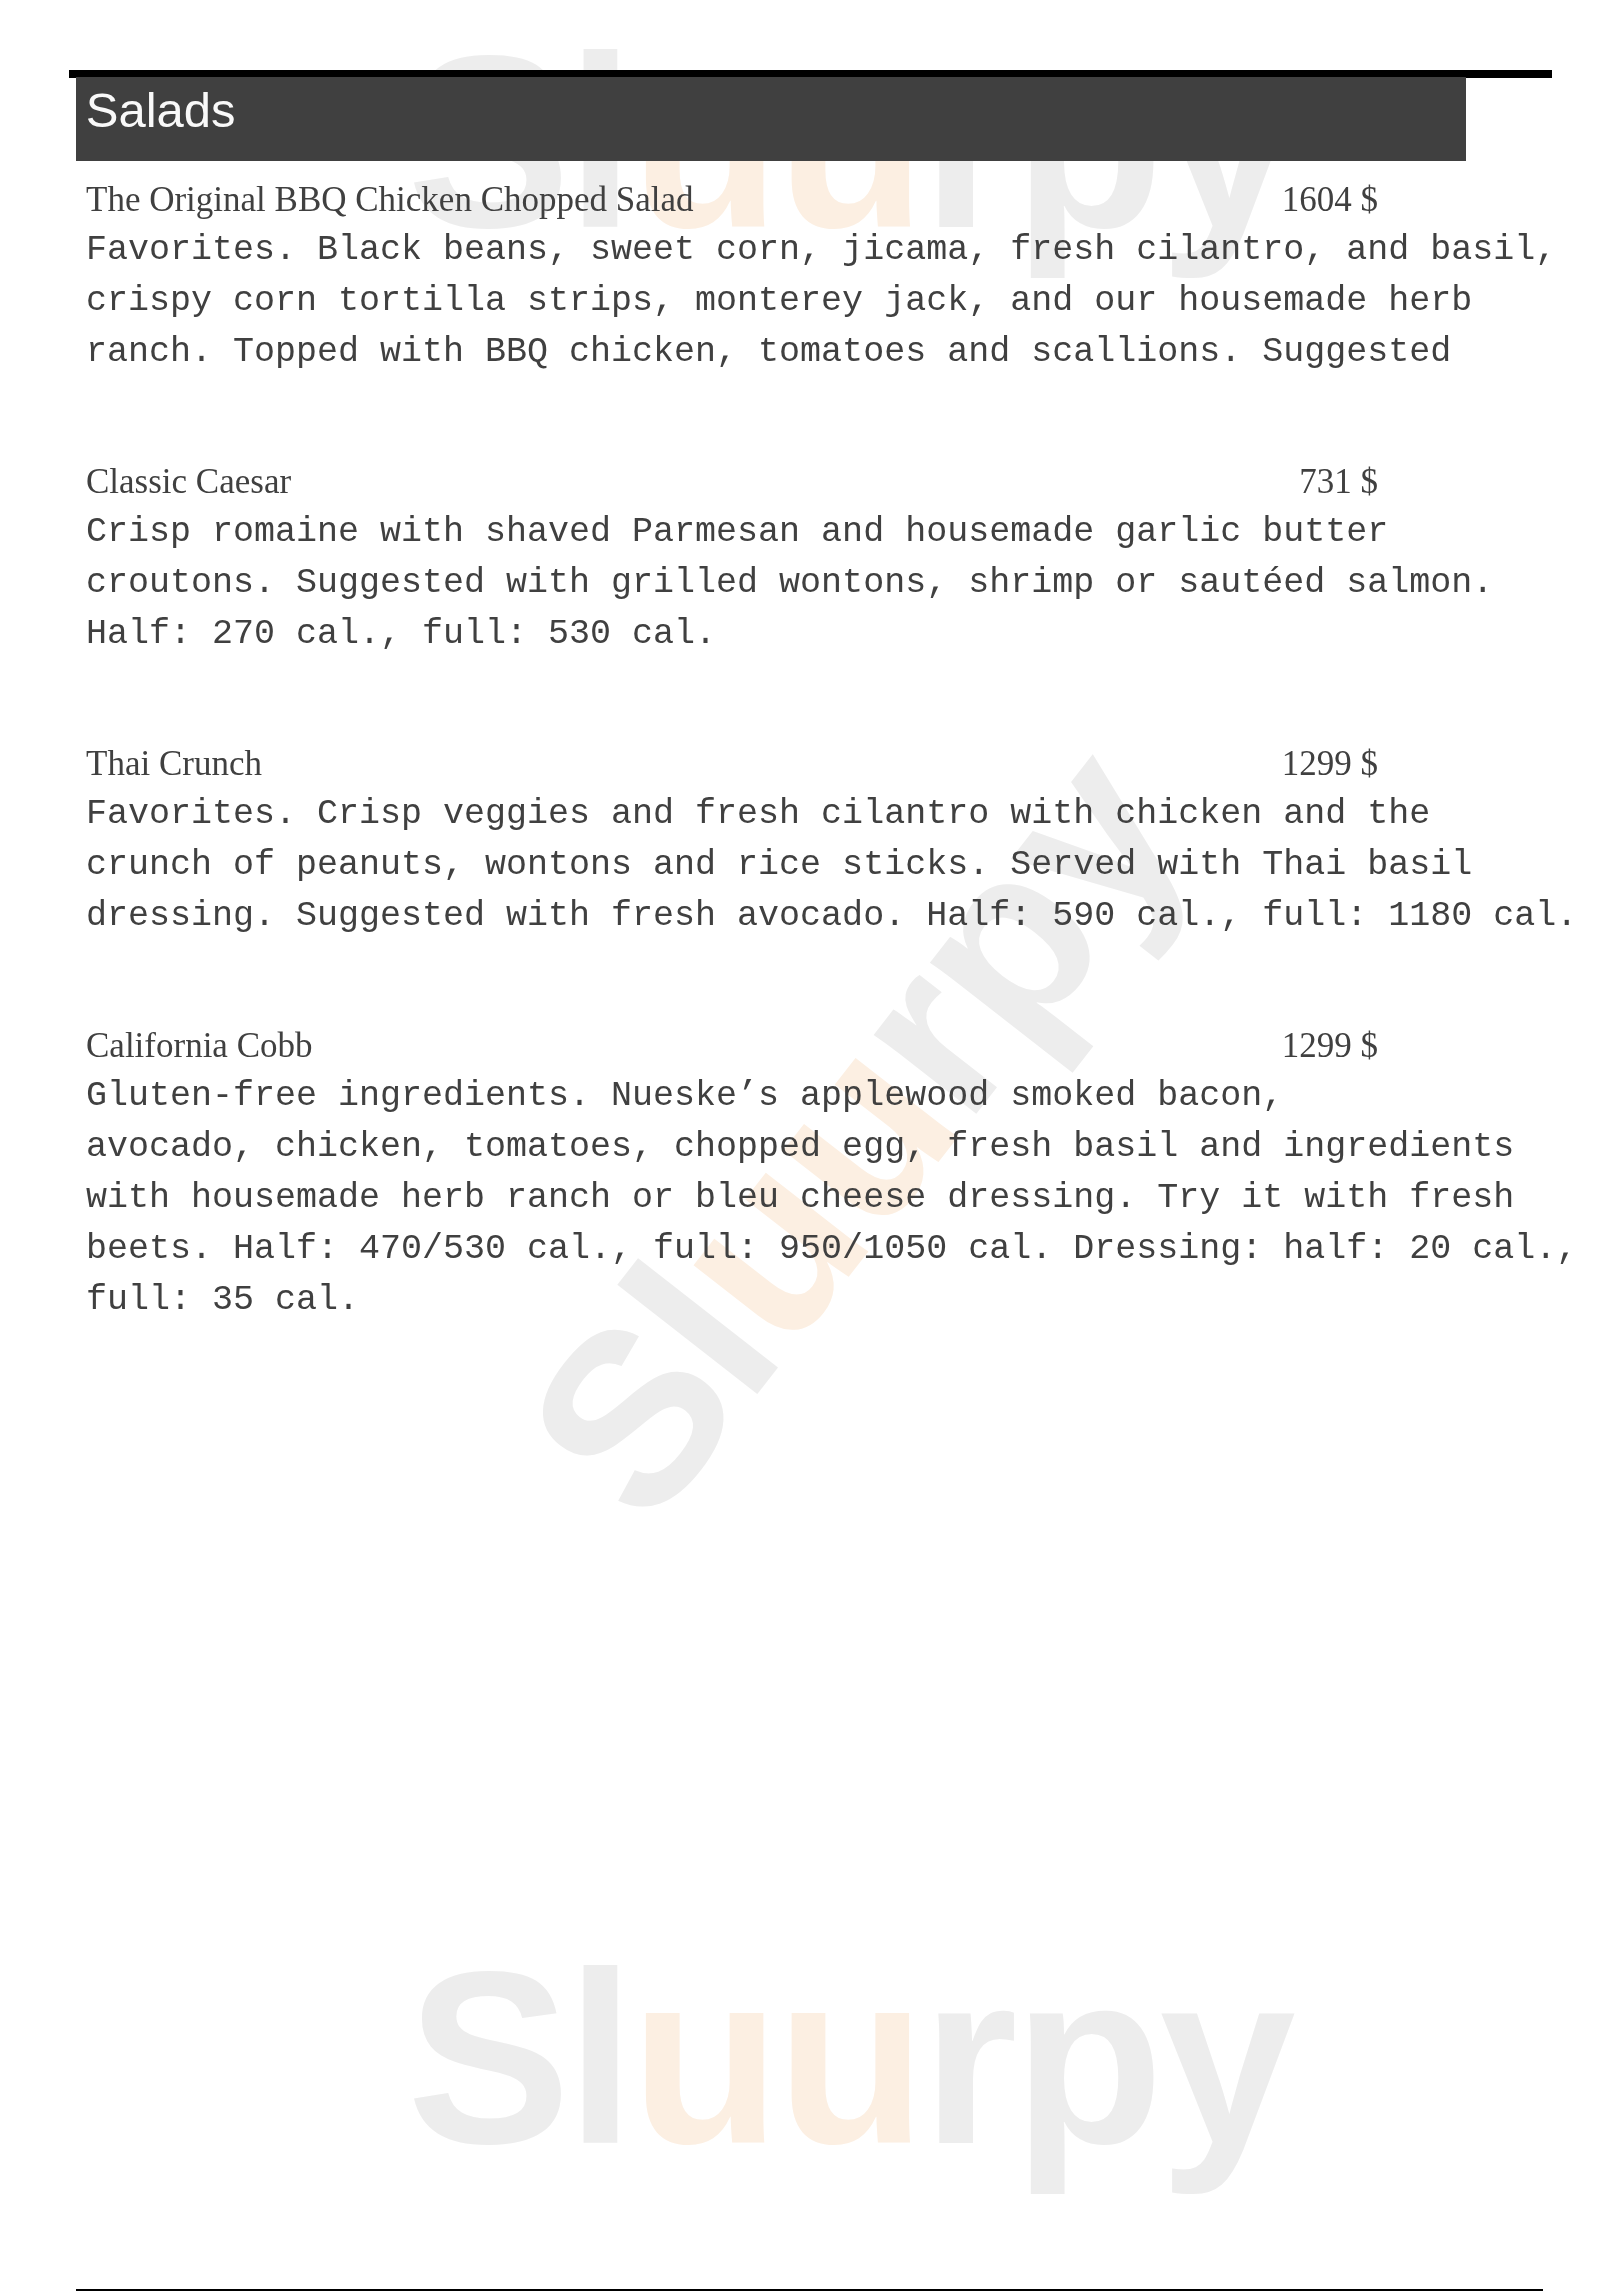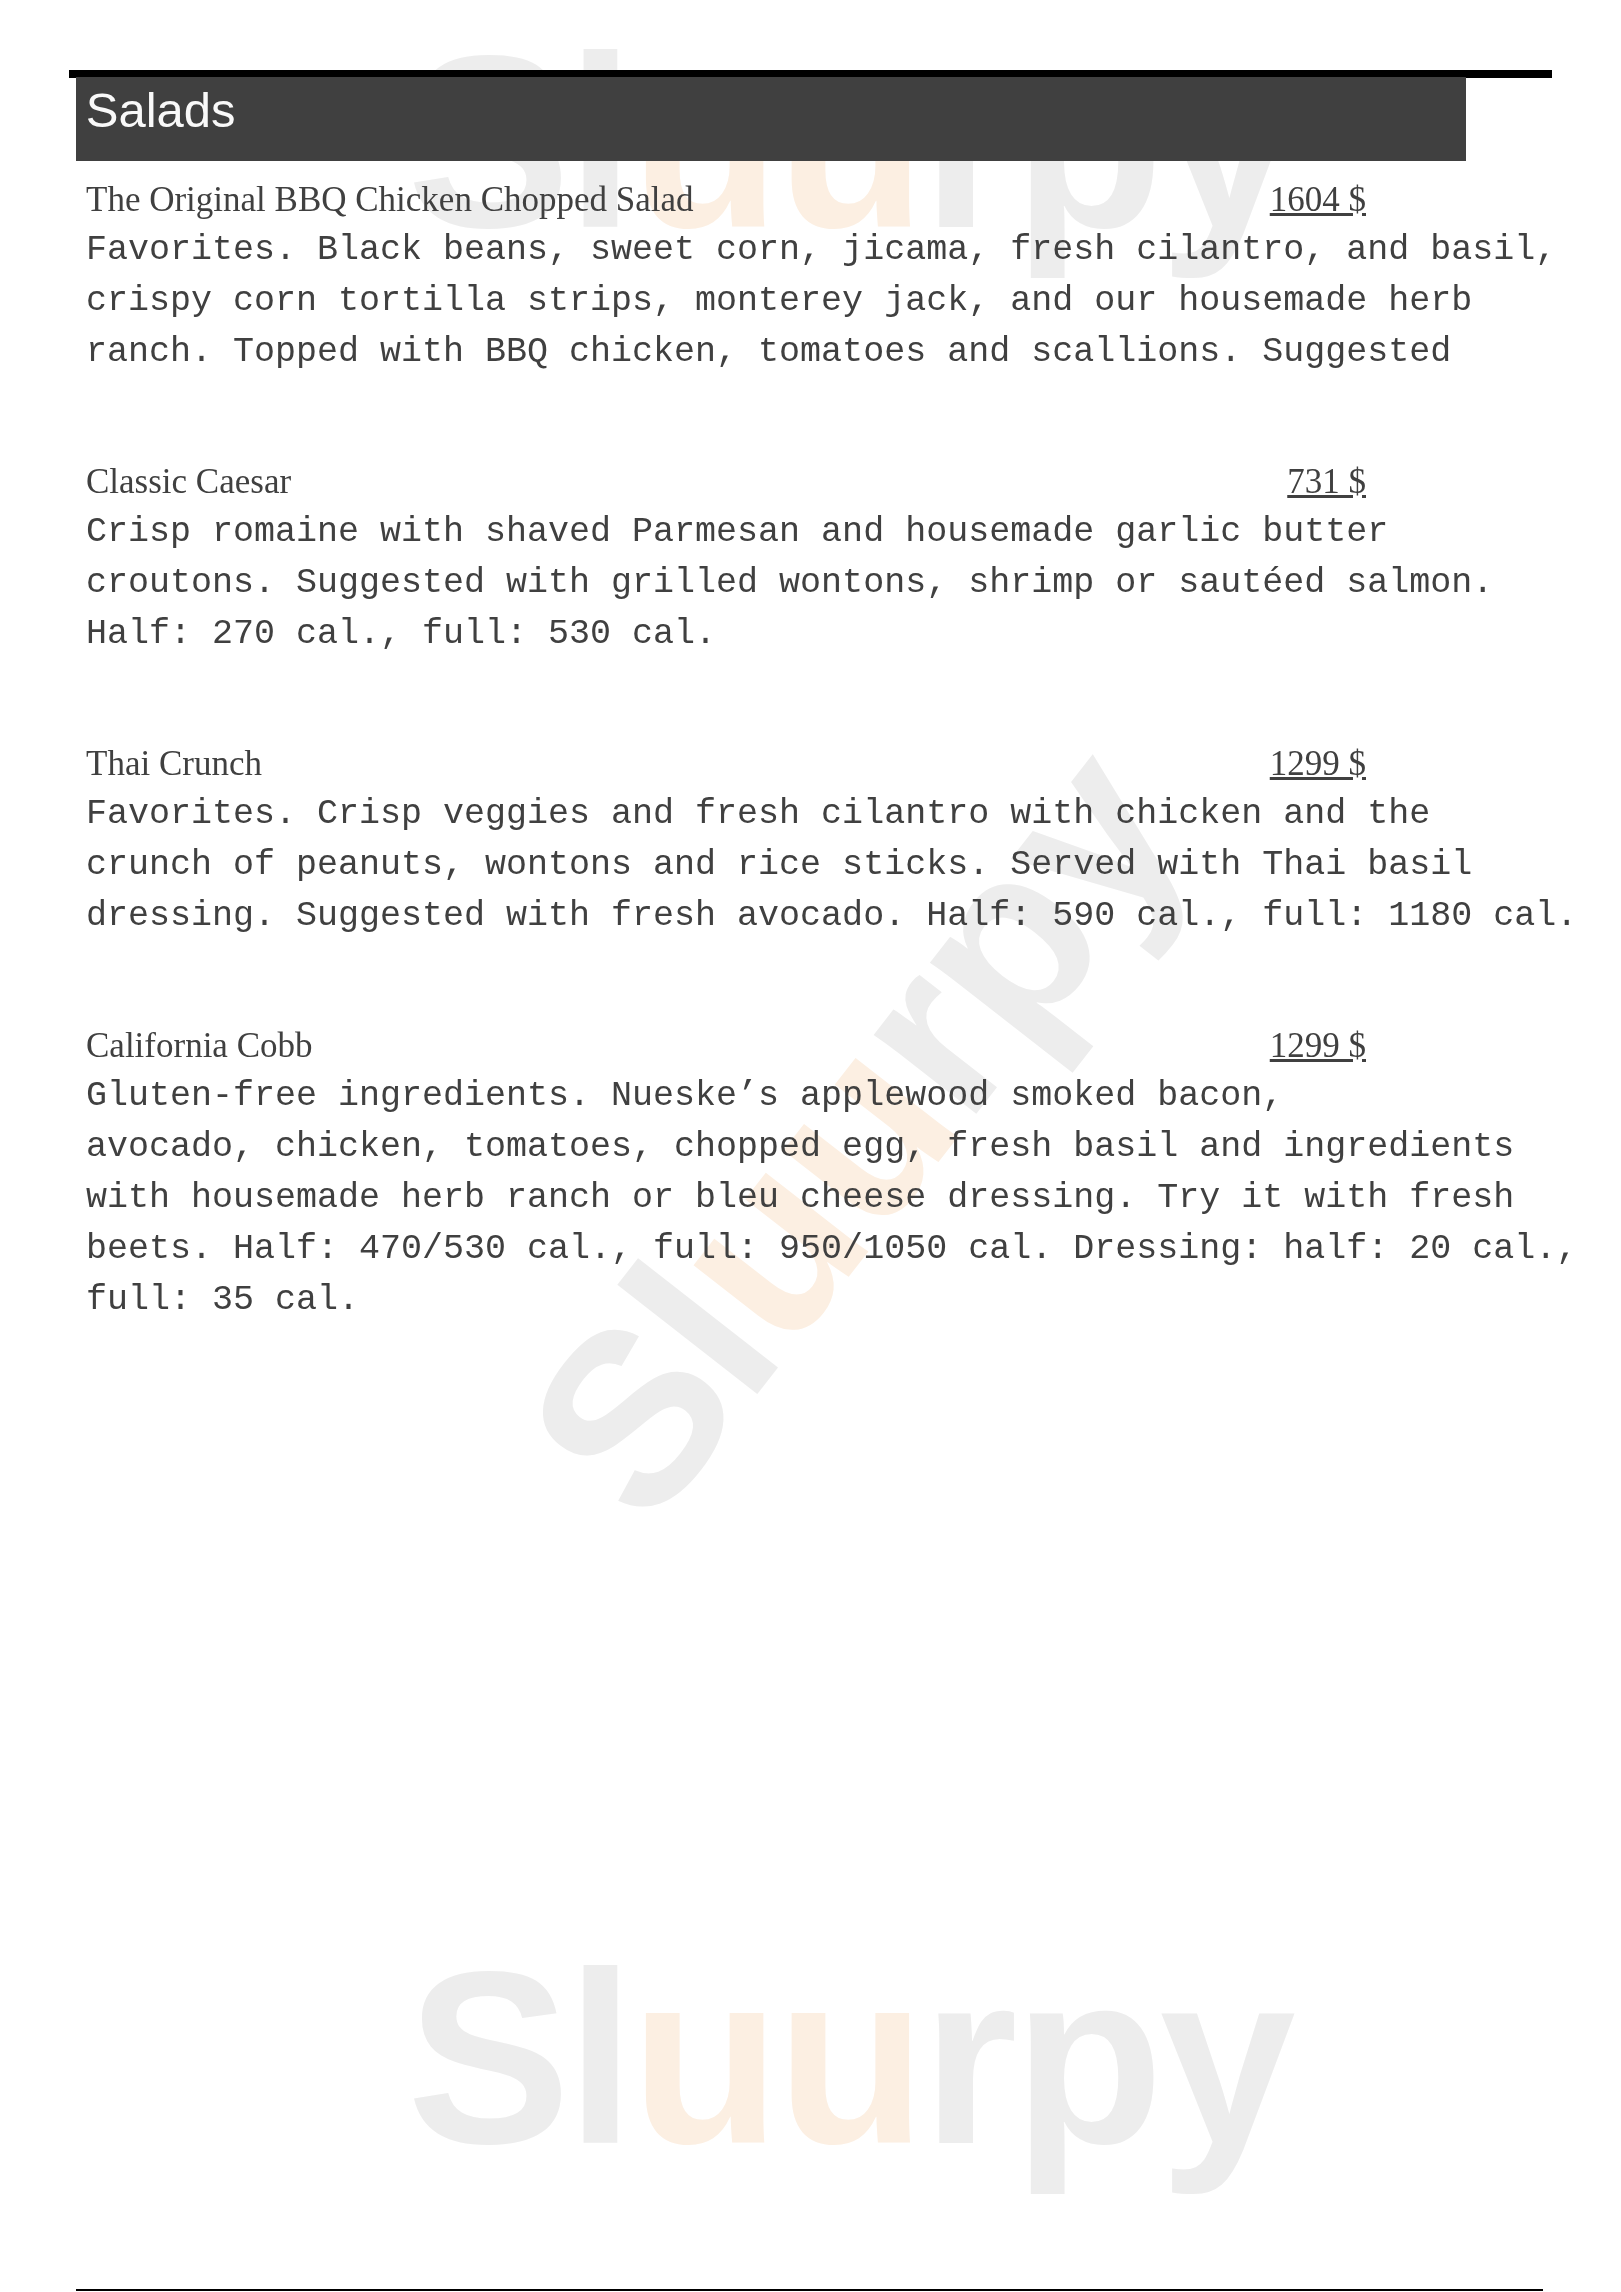--- a/index.html
+++ b/index.html
@@ -9,21 +9,21 @@
     .watermark .o { color: #fcefe2; }
     .wm-top { left: 407px; top: 19.6px; font-size: 245px; line-height: 245px; }
     .wm-mid { left: 412px; top: 1010px; font-size: 245px; line-height: 245px; transform: rotate(-52deg); transform-origin: 50% 50%; }
     .wm-bottom { left: 407px; top: 1936px; font-size: 245px; line-height: 245px; }
     .top-rule { position: absolute; left: 69px; top: 70px; width: 1483px; height: 7.8px; background: #000000; z-index: 2; }
     .section-header { position: absolute; left: 76px; top: 77px; width: 1390px; height: 84px; background: #404040; z-index: 2; }
     .section-title { position: absolute; left: 9.8px; top: 5.9px; font-family: "Liberation Sans", sans-serif; font-size: 49px; line-height: 55px; color: #ffffff; opacity: 0.97; }
     .items { position: absolute; left: 86px; top: 174px; width: 1296px; z-index: 3; }
     .item { position: relative; margin-bottom: 78px; font-family: "Liberation Serif", serif; font-size: 35px; line-height: 51px; color: #404040; }
     .item-name { display: block; white-space: nowrap; }
-    .item-price { position: absolute; right: 16px; top: 0; white-space: nowrap; text-decoration: underline; }
+    .item-price { position: absolute; right: 4px; top: 0; white-space: nowrap; }
     .desc-line { display: block; white-space: nowrap; font-family: Liberation Mono, monospace; }
     .bottom-rule { position: absolute; left: 76px; top: 2289px; width: 1467px; height: 2px; background: #000000; z-index: 2; }
   </style>
 </head>
 <body>
 
 <div class="watermark wm-top">
   <span class="g">Sl</span><span class="o">uu</span><span class="g">rpy</span>
 </div>
 <div class="watermark wm-mid">

